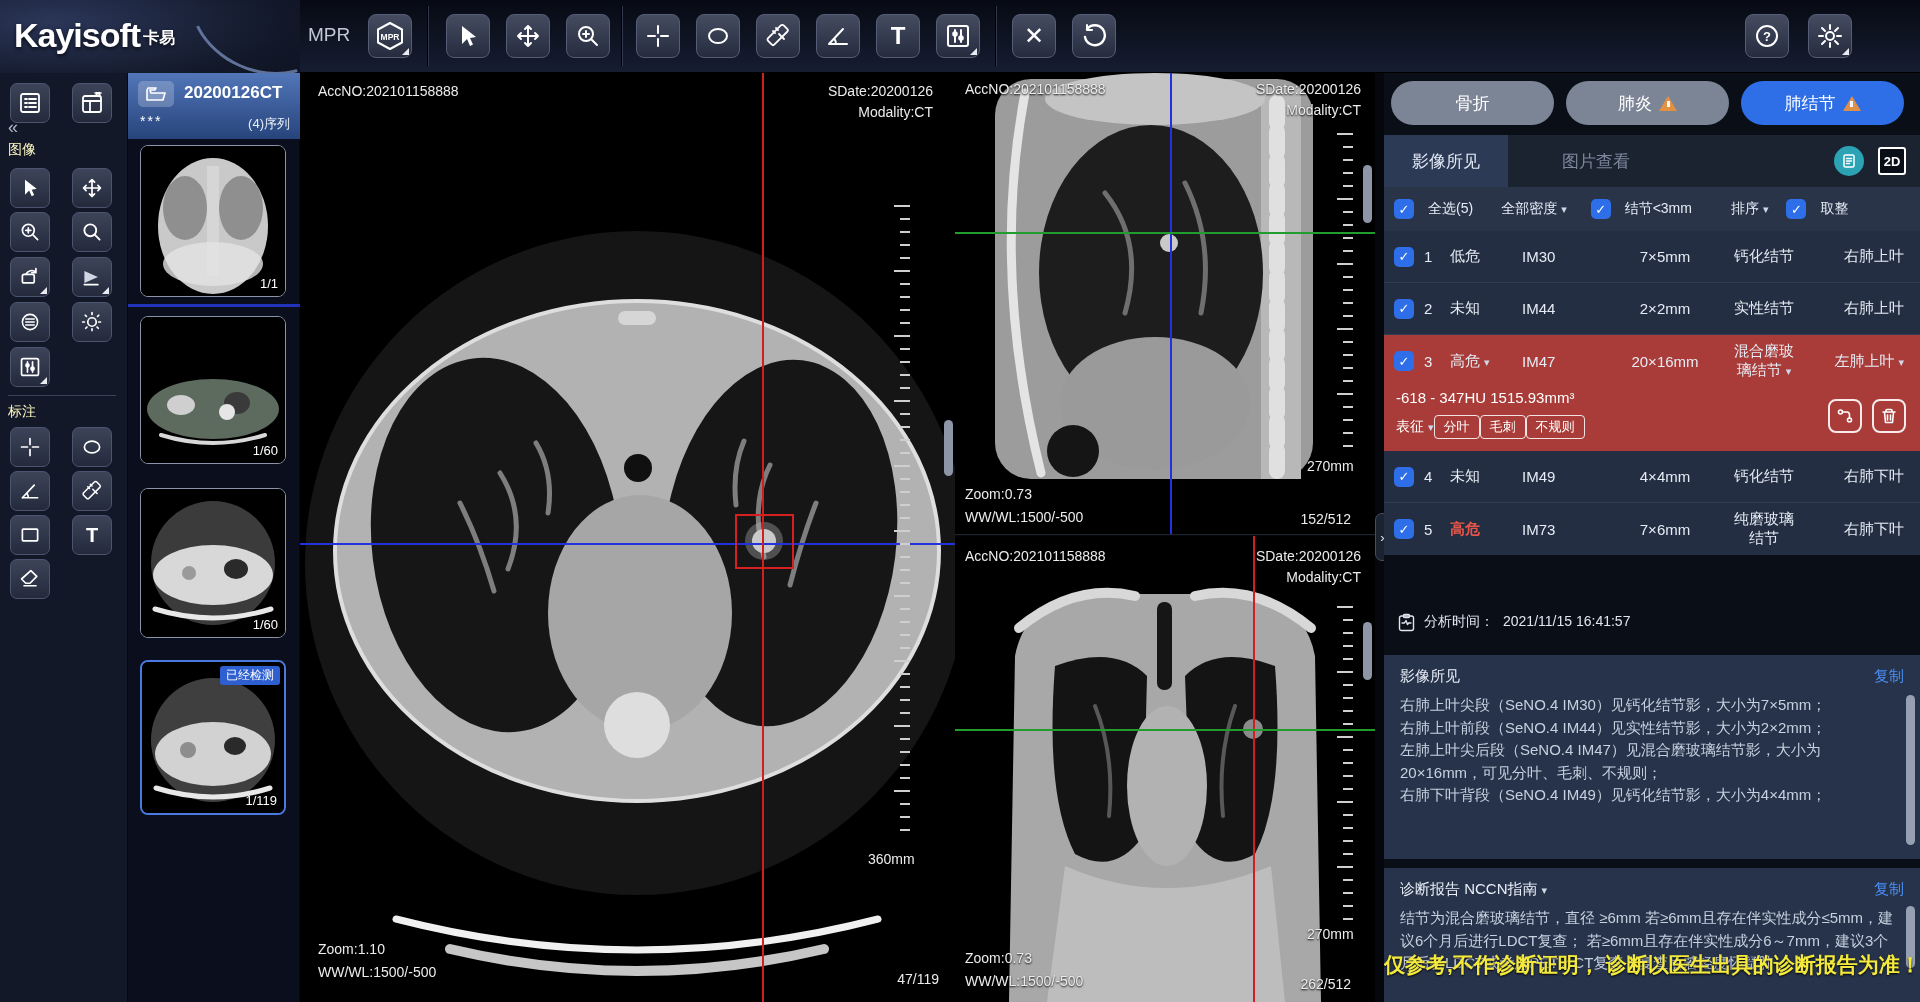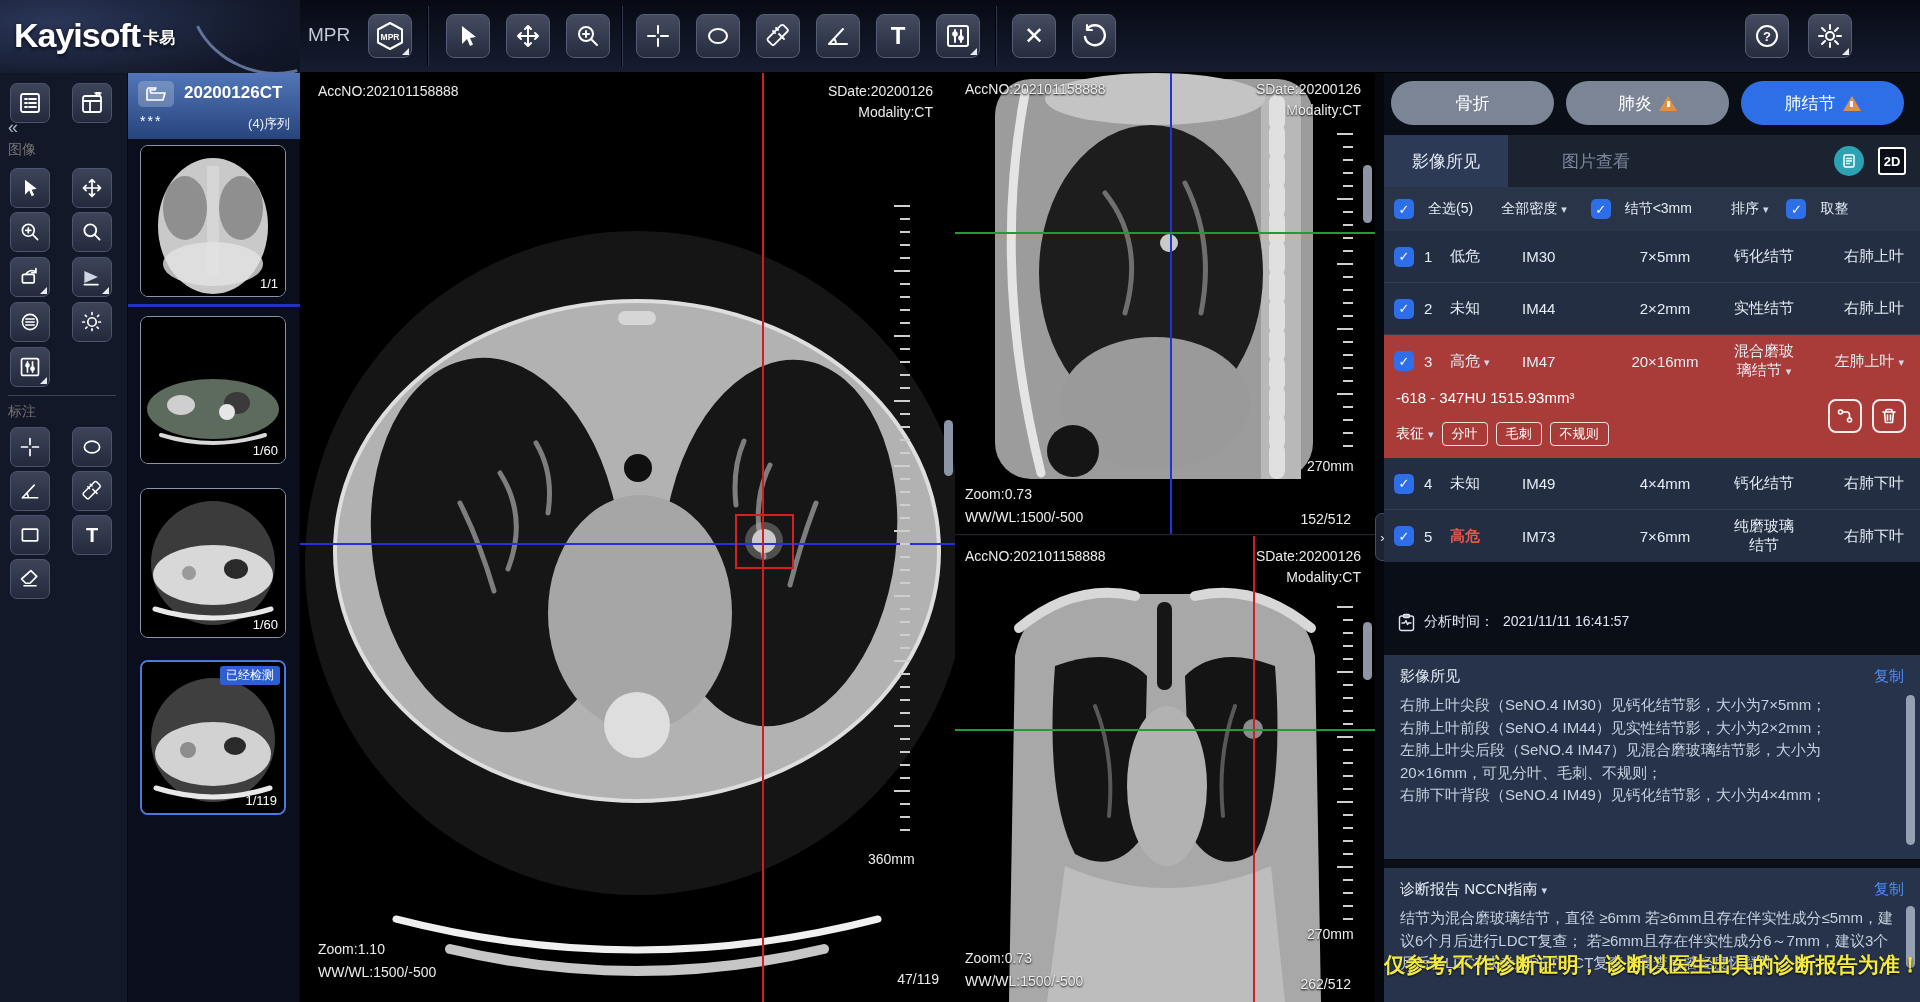--- a/index.html
+++ b/index.html
@@ -15,21 +15,21 @@
   .mpr-label{position:absolute;left:308px;top:24px;font-size:19px;color:#c2c8d6}
   .tb-btn{position:absolute;top:14px;width:44px;height:44px;border-radius:8px;background:linear-gradient(180deg,#454c61,#262c3e);border:1px solid #545d75;display:flex;align-items:center;justify-content:center;color:#fff}
   .tb-btn svg{display:block}
   .tb-sep{position:absolute;top:6px;width:1px;height:60px;background:#31384c;box-shadow:-1px 0 0 #000}
   .corner{position:absolute;right:2px;bottom:2px;width:0;height:0;border-left:7px solid transparent;border-bottom:7px solid #e8ebf2}
   .tb-text-icon{font-size:24px;font-weight:700;color:#fff;line-height:1}
 
   
   .left-rail{position:absolute;left:0;top:73px;width:128px;height:929px;background:#131828;border-right:1px solid #060910}
   .lr-btn{position:absolute;width:40px;height:40px;border-radius:7px;background:linear-gradient(180deg,#3d4459,#242a3c);border:1px solid #4c5570;display:flex;align-items:center;justify-content:center;color:#fff}
-  .lr-label{position:absolute;left:8px;font-size:14px;color:#737373}
+  .lr-label{position:absolute;left:8px;font-size:14px;color:#fef9c3}
   .lr-collapse{position:absolute;left:8px;top:44px;font-size:18px;color:#aeb6c8}
   .lr-div{position:absolute;left:8px;width:108px;height:1px;background:#3a4358}
 
   
   .series{position:absolute;left:128px;top:73px;width:172px;height:929px;background:#0b0f1d;border-right:1px solid #060910}
   .series-head{position:absolute;left:0;top:0;width:172px;height:66px;background:linear-gradient(180deg,#5276b8,#27447c)}
   .folder-btn{position:absolute;left:10px;top:8px;width:36px;height:26px;border-radius:5px;background:rgba(255,255,255,.22);display:flex;align-items:center;justify-content:center}
   .series-title{position:absolute;left:56px;top:10px;font-size:17px;font-weight:700;color:#fff}
   .series-stars{position:absolute;left:12px;top:40px;font-size:14px;color:#fff;letter-spacing:2px}
   .series-count{position:absolute;right:10px;top:42px;font-size:13px;color:#e8eef8}
@@ -74,22 +74,22 @@
   .nrow .no{width:16px;color:#e6ecf5}
   .nrow .risk{width:62px}
   .nrow .risk.red{color:#e8564a;font-weight:700}
   .nrow .im{width:74px}
   .nrow .size{width:118px;text-align:center}
   .nrow .type{flex:1;text-align:center}
   .nrow .loc{width:100px;text-align:right}
   .redblock{background:#a93c38;border-bottom:none;padding:0}
   .redblock .nrow{border-bottom:none}
   .red-detail{padding:2px 12px 12px 12px;position:relative}
-  .hu{font-size:15px;color:#fff;margin-bottom:16px}
-  .chips{display:flex;align-items:center;gap:8px;font-size:14px;color:#fff}
+  .hu{font-size:15px;color:#fff;margin-bottom:9px}
+  .chips{display:flex;align-items:center;gap:0;font-size:14px;color:#fff}
   .chip{border:1px solid rgba(255,255,255,.85);border-radius:4px;padding:2px 9px;font-size:13px}
   .red-btn{position:absolute;width:34px;height:34px;border:2px solid rgba(255,255,255,.9);border-radius:8px;display:flex;align-items:center;justify-content:center;top:12px}
   .analysis{position:absolute;left:14px;top:540px;display:flex;align-items:flex-start;gap:9px;font-size:14px;color:#dfe6f2}
   .section{position:absolute;left:0;width:536px;background:#27334a}
   .sec-head{display:flex;justify-content:space-between;align-items:center;padding:12px 16px 6px 16px;font-size:15px;color:#e8eef8}
   .copy-link{color:#4a8ef5;font-size:15px}
   .sec-body{padding:2px 26px 10px 16px;font-size:15px;color:#c7d0e0;line-height:1.5}
   .sec-scroll{position:absolute;right:5px;width:9px;border-radius:5px;background:#96a0b2}
   .disclaimer{position:absolute;left:0;top:878px;width:536px;font-size:21px;font-weight:700;color:#f3ea3d;text-shadow:0 1px 2px #000;white-space:nowrap;overflow:hidden}
   svg{stroke-linecap:round;stroke-linejoin:round}
@@ -586,21 +586,21 @@
       </div>
     </div>
 
     <div class="analysis">
       <svg width="17" height="19" viewBox="0 0 17 19" fill="none" stroke="#dfe6f2" stroke-width="1.4">
           <rect x="1.5" y="3" width="14" height="14.5" rx="2"></rect>
           <rect x="5.5" y="1.5" width="6" height="3" rx="1"></rect>
           <path d="M4 10 h2.5 l1.5 -2.5 l1.5 4 l1 -1.5 h2.5"></path>
         </svg>
       <span>分析时间：</span>
-      <span>2021/11/11 16:41:57</span>
+      <span>2021/11/15 16:41:57</span>
     </div>
 
     <div class="section" style="top:582px;height:204px">
       <div class="sec-head">
         <span>影像所见</span>
         <span class="copy-link">复制</span>
       </div>
       <div class="sec-body">
         <div>右肺上叶尖段（SeNO.4 IM30）见钙化结节影，大小为7×5mm；</div>
         <div>右肺上叶前段（SeNO.4 IM44）见实性结节影，大小为2×2mm；</div>

